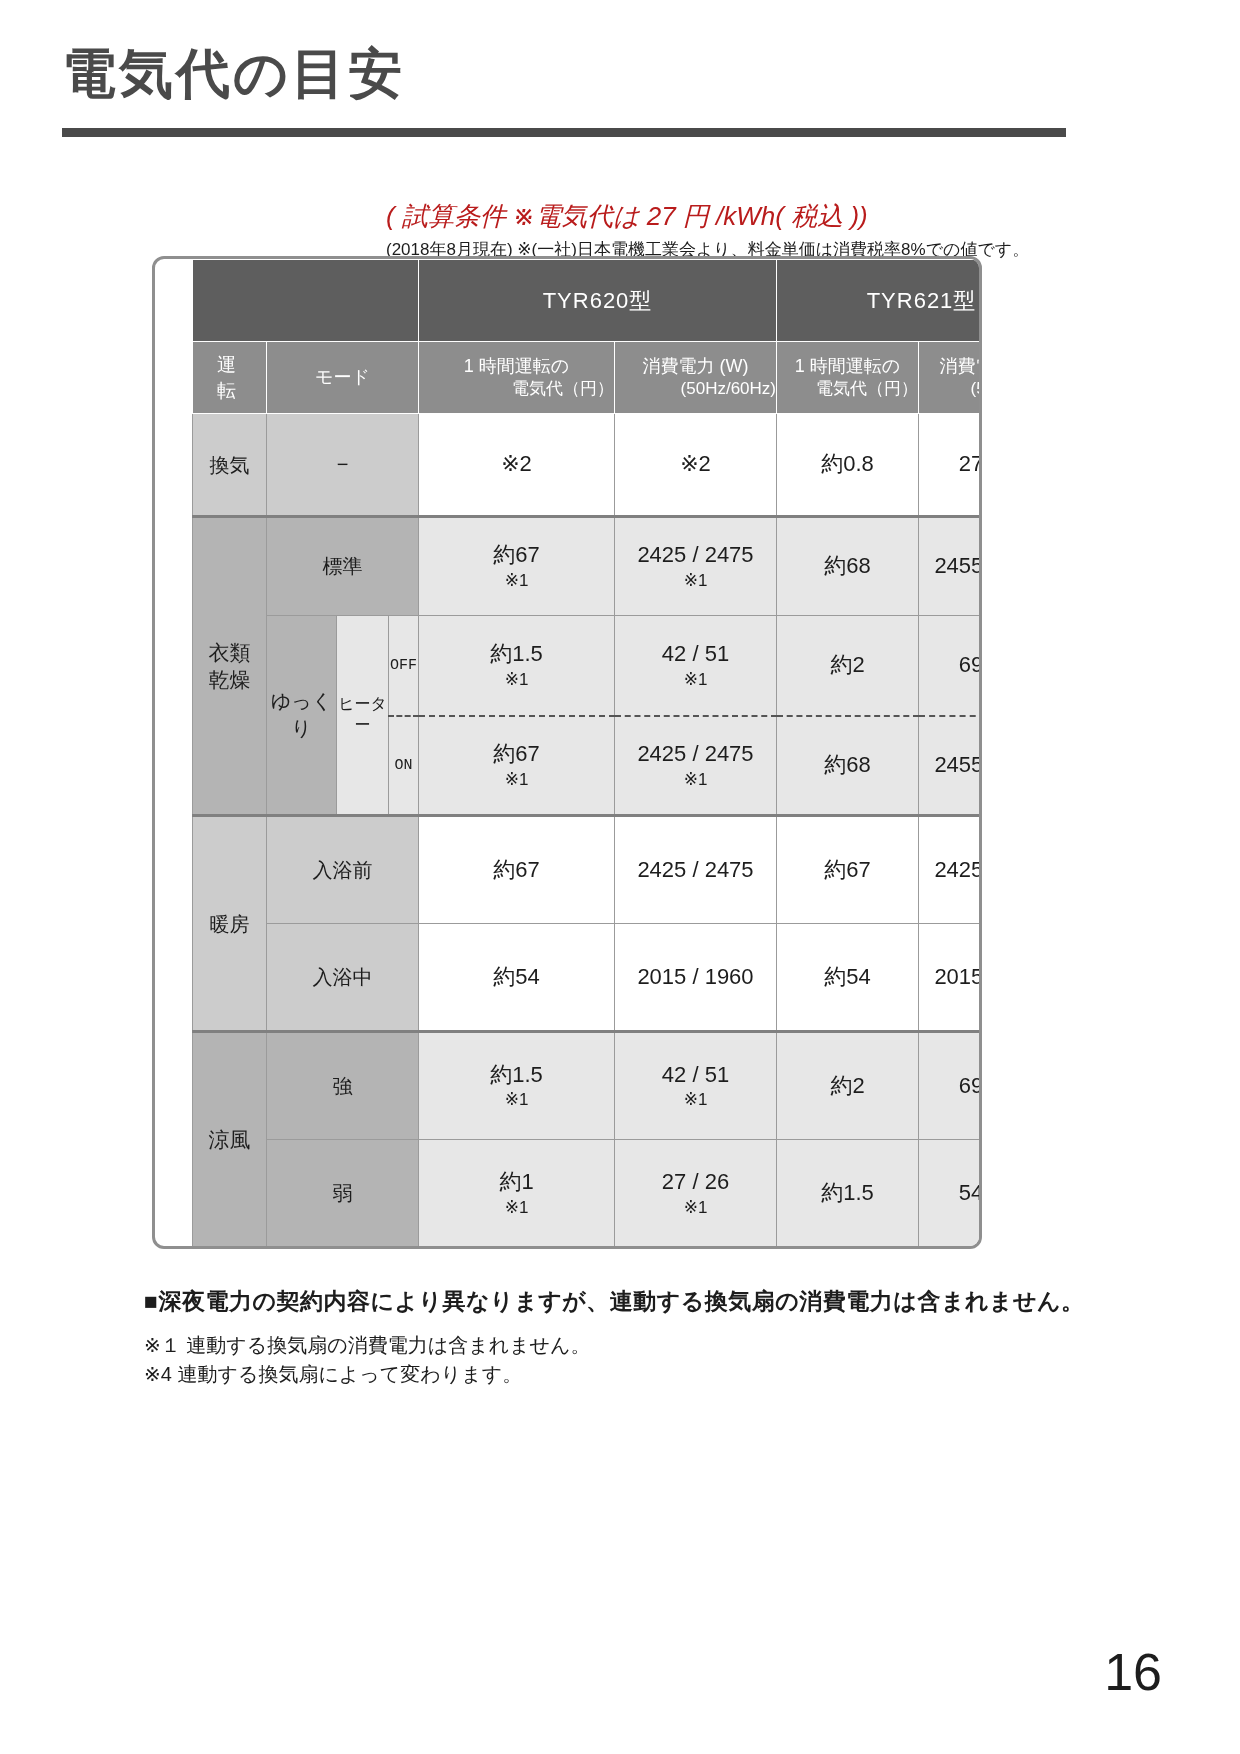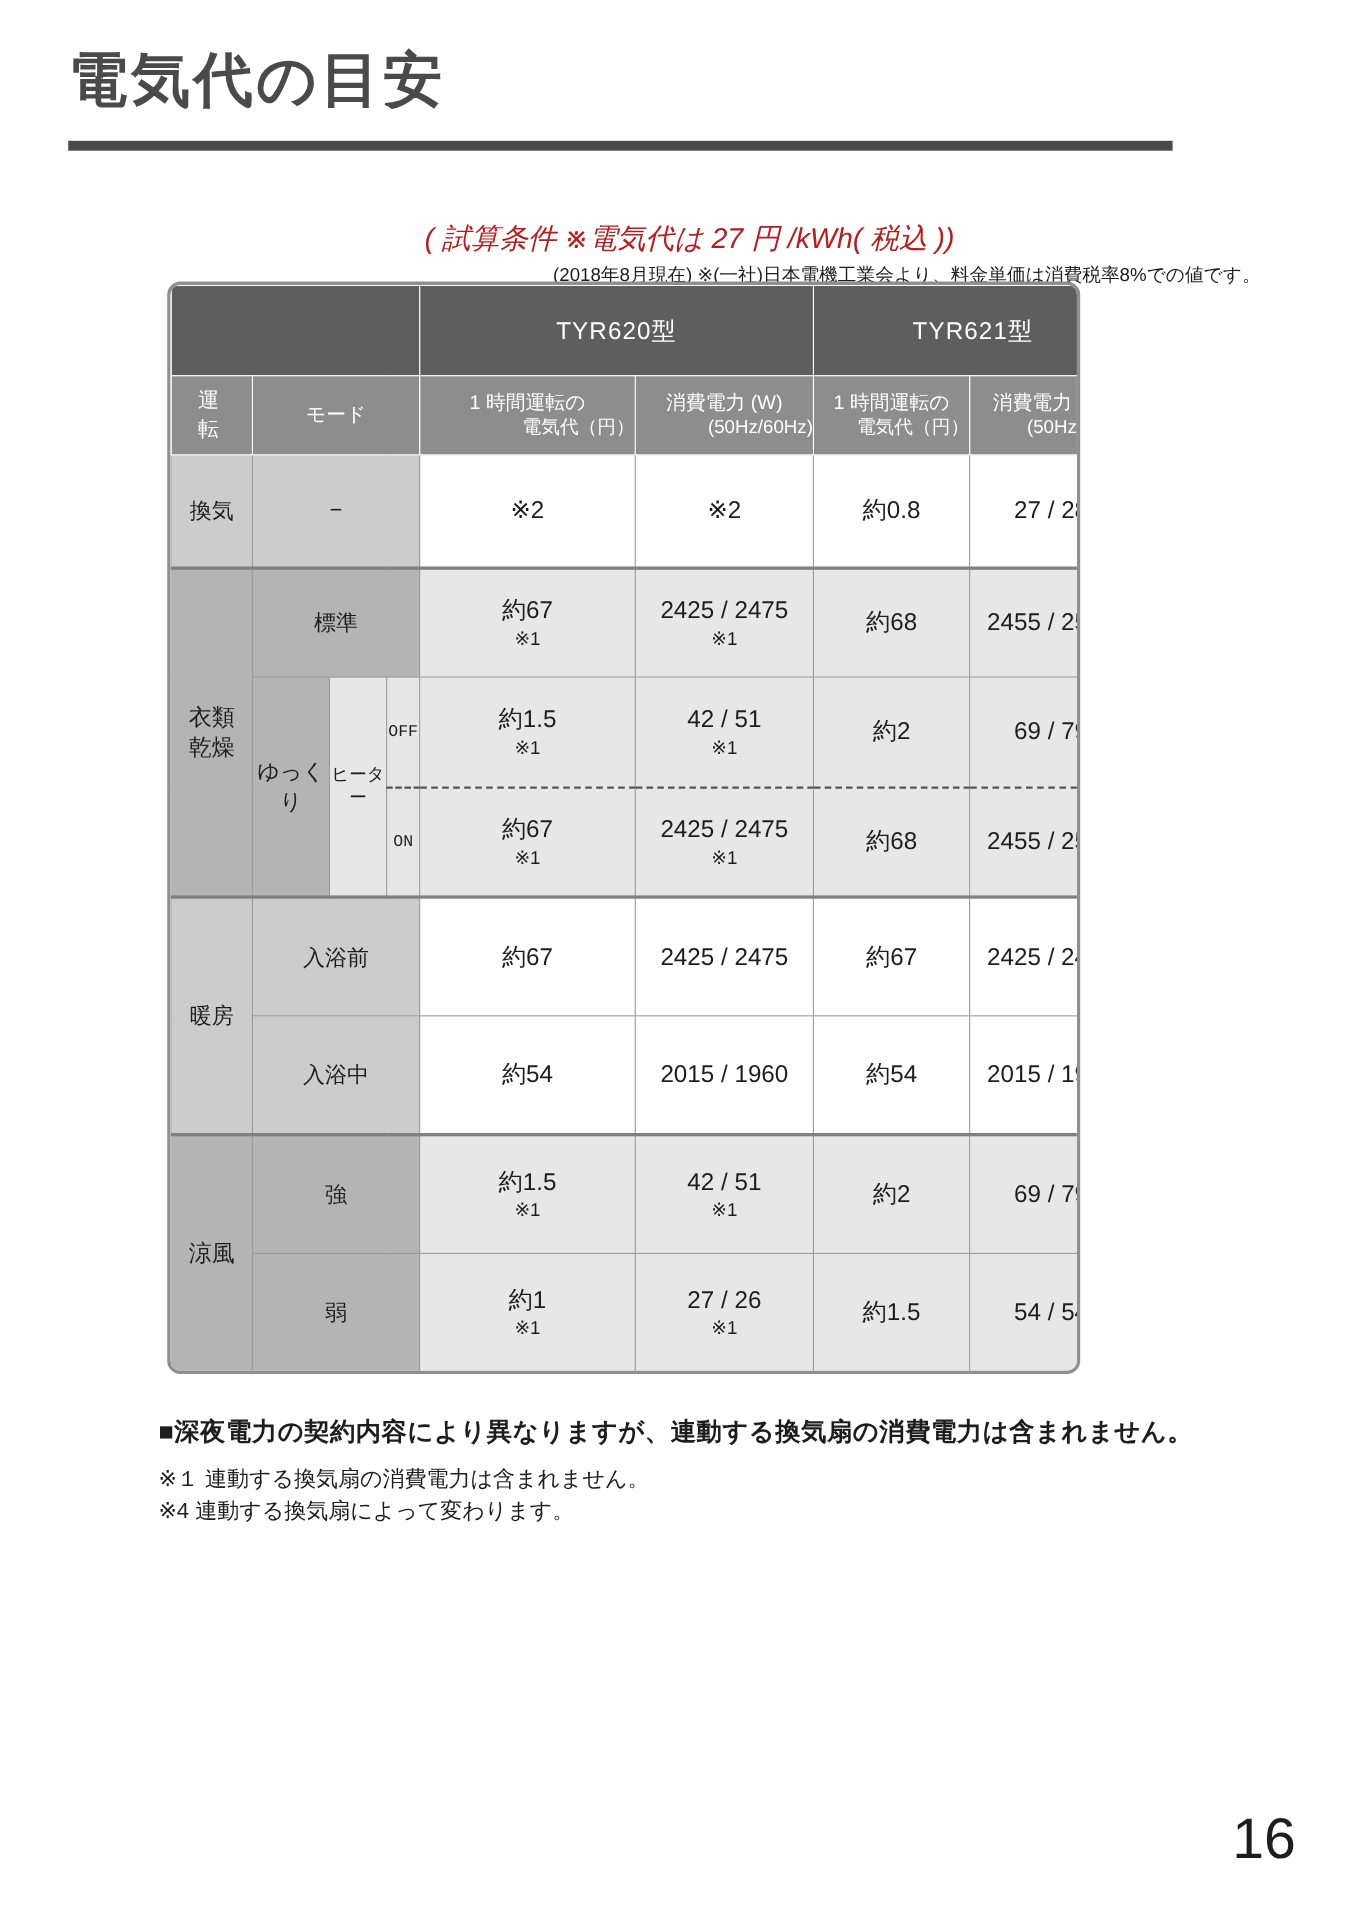--- a/index.html
+++ b/index.html
@@ -22,30 +22,31 @@
     white-space:nowrap;
   }
   .title-rule {
     position:absolute; left:62px; top:128px;
     width:1004px; height:9px; background:#4a4a4a;
   }
 
   
   .calc-notes { position:absolute; left:386px; top:198px; width:760px; }
   .calc-note-1 { font-size:26px; line-height:1.45; white-space:nowrap; color:#b91c1c;font-style:italic; }
-  .calc-note-2 { font-size:17px; line-height:1.45; white-space:nowrap; color:#1d1d1d; margin-top:2px;text-align:right; }
+  .calc-note-2 { font-size:17px; line-height:1.45; white-space:nowrap; color:#1d1d1d; margin-top:2px; }
 
   
   .table-wrap {
     position:absolute; left:152px; top:256px;
     width:830px; height:993px;
     border:3px solid #8f8f8f;
     border-radius:12px;
     overflow:hidden;
     background:#ffffff;
+    padding-left:37px;
   }
   table.cost-table {
     border-collapse:collapse;
     width:824px;
     table-layout:fixed;
     font-size:19px;
   }
   table.cost-table td, table.cost-table th {
     border:1px solid #9b9b9b;
     text-align:center;
@@ -97,21 +98,21 @@
 
   
   .footnotes { position:absolute; left:144px; top:1286px; width:960px; }
   .fn-main {
     font-size:23px; font-weight:700; color:#1d1d1d;
     letter-spacing:0.5px; margin-bottom:14px; white-space:nowrap;
   }
   .fn-sub { font-size:20px; color:#1d1d1d; line-height:1.45; white-space:nowrap; }
 
   .page-number {
-    position:absolute; right:62px; bottom:56px;
+    position:absolute; right:78px; bottom:56px;
     font-size:52px; font-weight:400; color:#1d1d1d; line-height:1;text-align:center;
   }
 </style>
 </head>
 <body>
 
 <div class="page-header">
   <div class="page-title">電気代の目安</div>
   <div class="title-rule"></div>
 </div>

